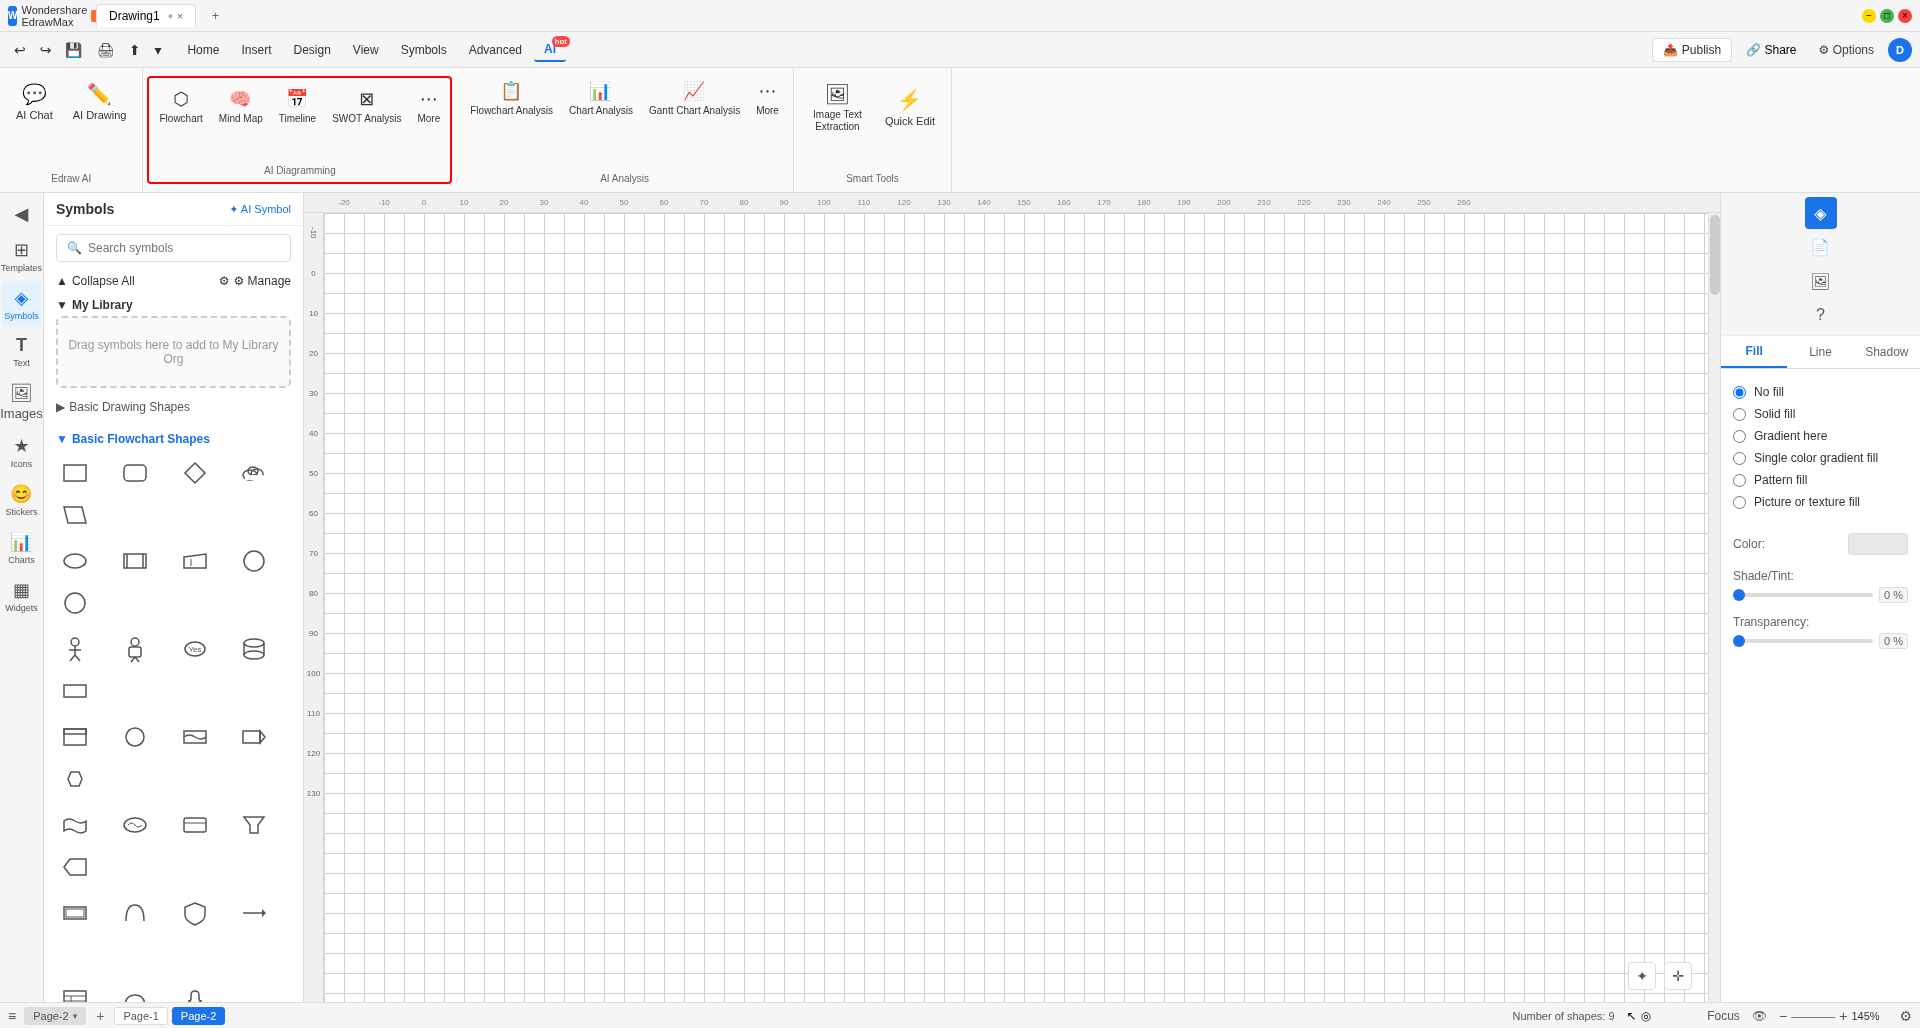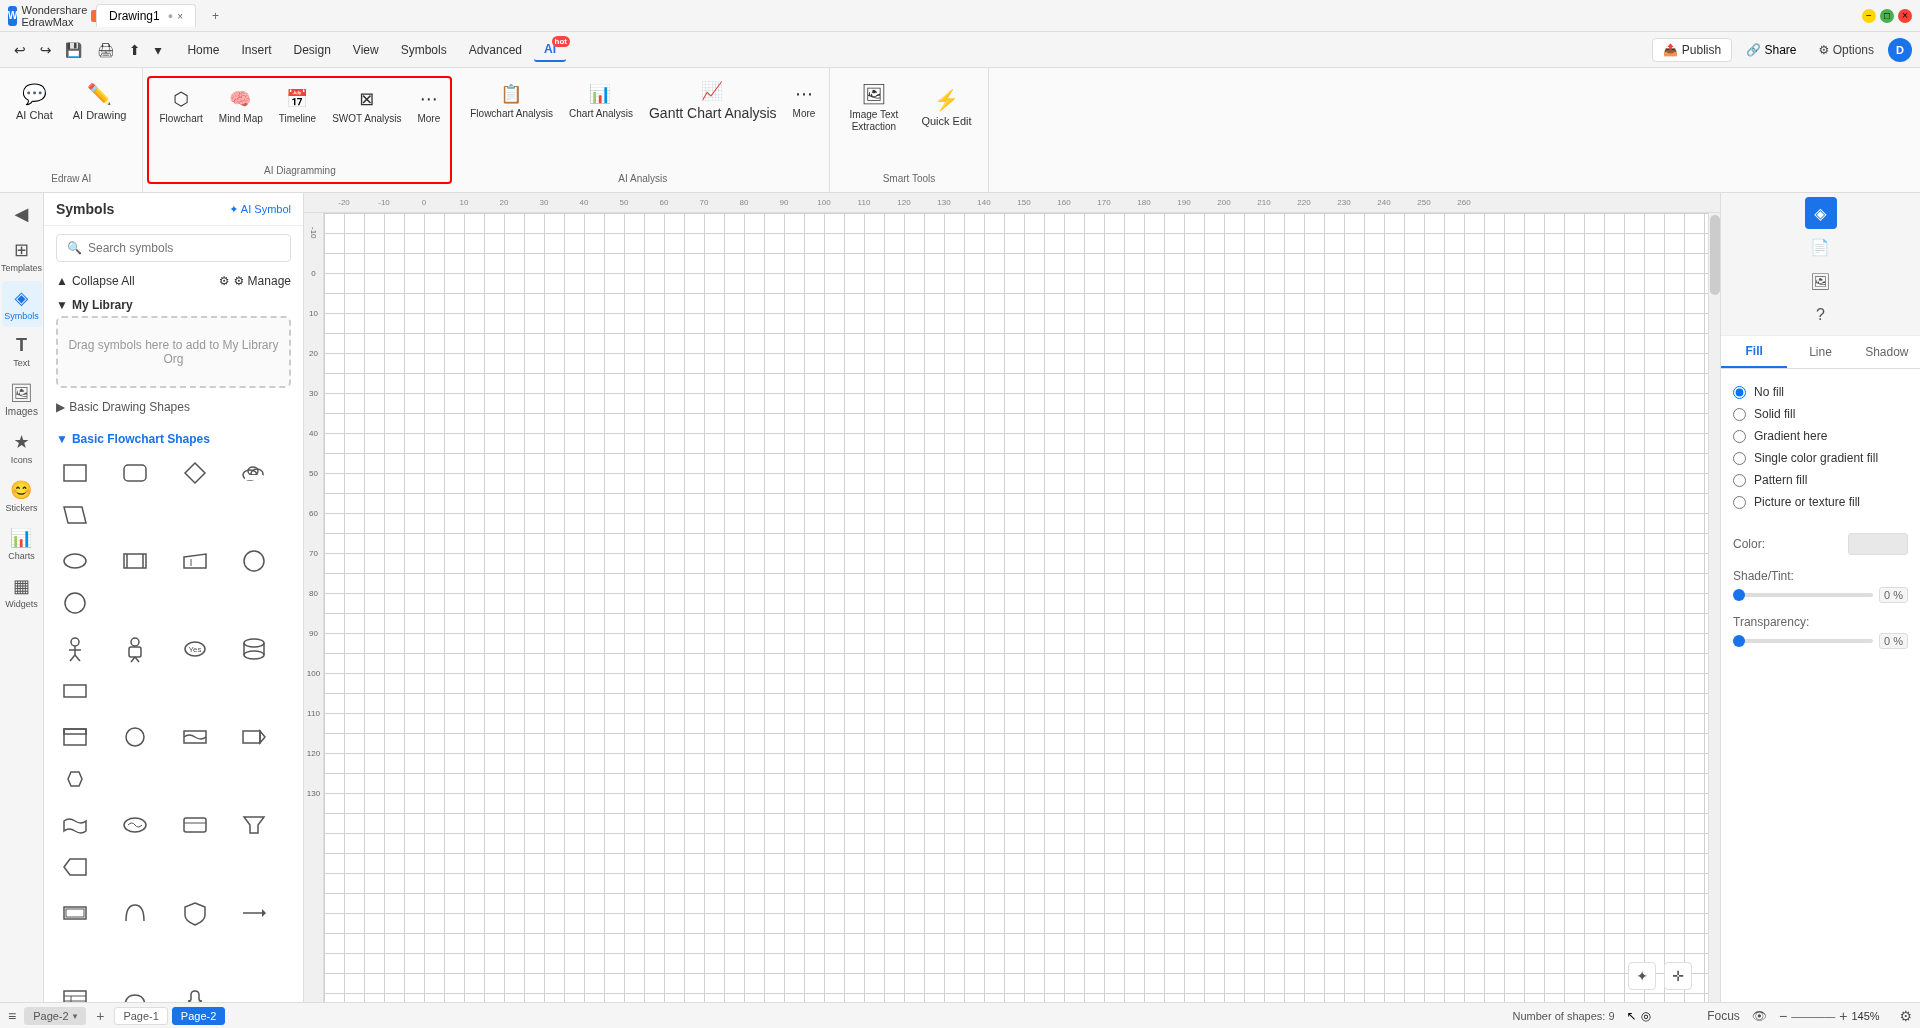--- a/index.html
+++ b/index.html
@@ -348,21 +348,21 @@
       <button class="toolbar-btn-small">
         <span class="icon">📋</span>
         <span style="font-size:10px;">Flowchart Analysis</span>
       </button>
       <button class="toolbar-btn-small">
         <span class="icon">📊</span>
         <span style="font-size:10px;">Chart Analysis</span>
       </button>
       <button class="toolbar-btn-small">
         <span class="icon">📈</span>
-        <span style="font-size:14px;">Gantt Chart Analysis</span>
+        <span style="font-size:10px;">Gantt Chart Analysis</span>
       </button>
       <button class="toolbar-btn-small">
         <span class="icon">⋯</span>
         <span>More</span>
       </button>
     </div>
     <div class="toolbar-section-label">AI Analysis</div>
   </div>
 
   <div class="toolbar-section">
@@ -393,21 +393,21 @@
     <div class="sidebar-item active">
       <span class="icon">◈</span>
       <span style="font-size:9px;">Symbols</span>
     </div>
     <div class="sidebar-item">
       <span class="icon" style="font-weight:bold;">T</span>
       <span style="font-size:9px;">Text</span>
     </div>
     <div class="sidebar-item">
       <span class="icon">🖼</span>
-      <span style="font-size:10px;">Images</span>
+      <span style="font-size:13px;">Images</span>
     </div>
     <div class="sidebar-item">
       <span class="icon">★</span>
       <span style="font-size:9px;">Icons</span>
     </div>
     <div class="sidebar-item">
       <span class="icon">😊</span>
       <span style="font-size:9px;">Stickers</span>
     </div>
     <div class="sidebar-item">

